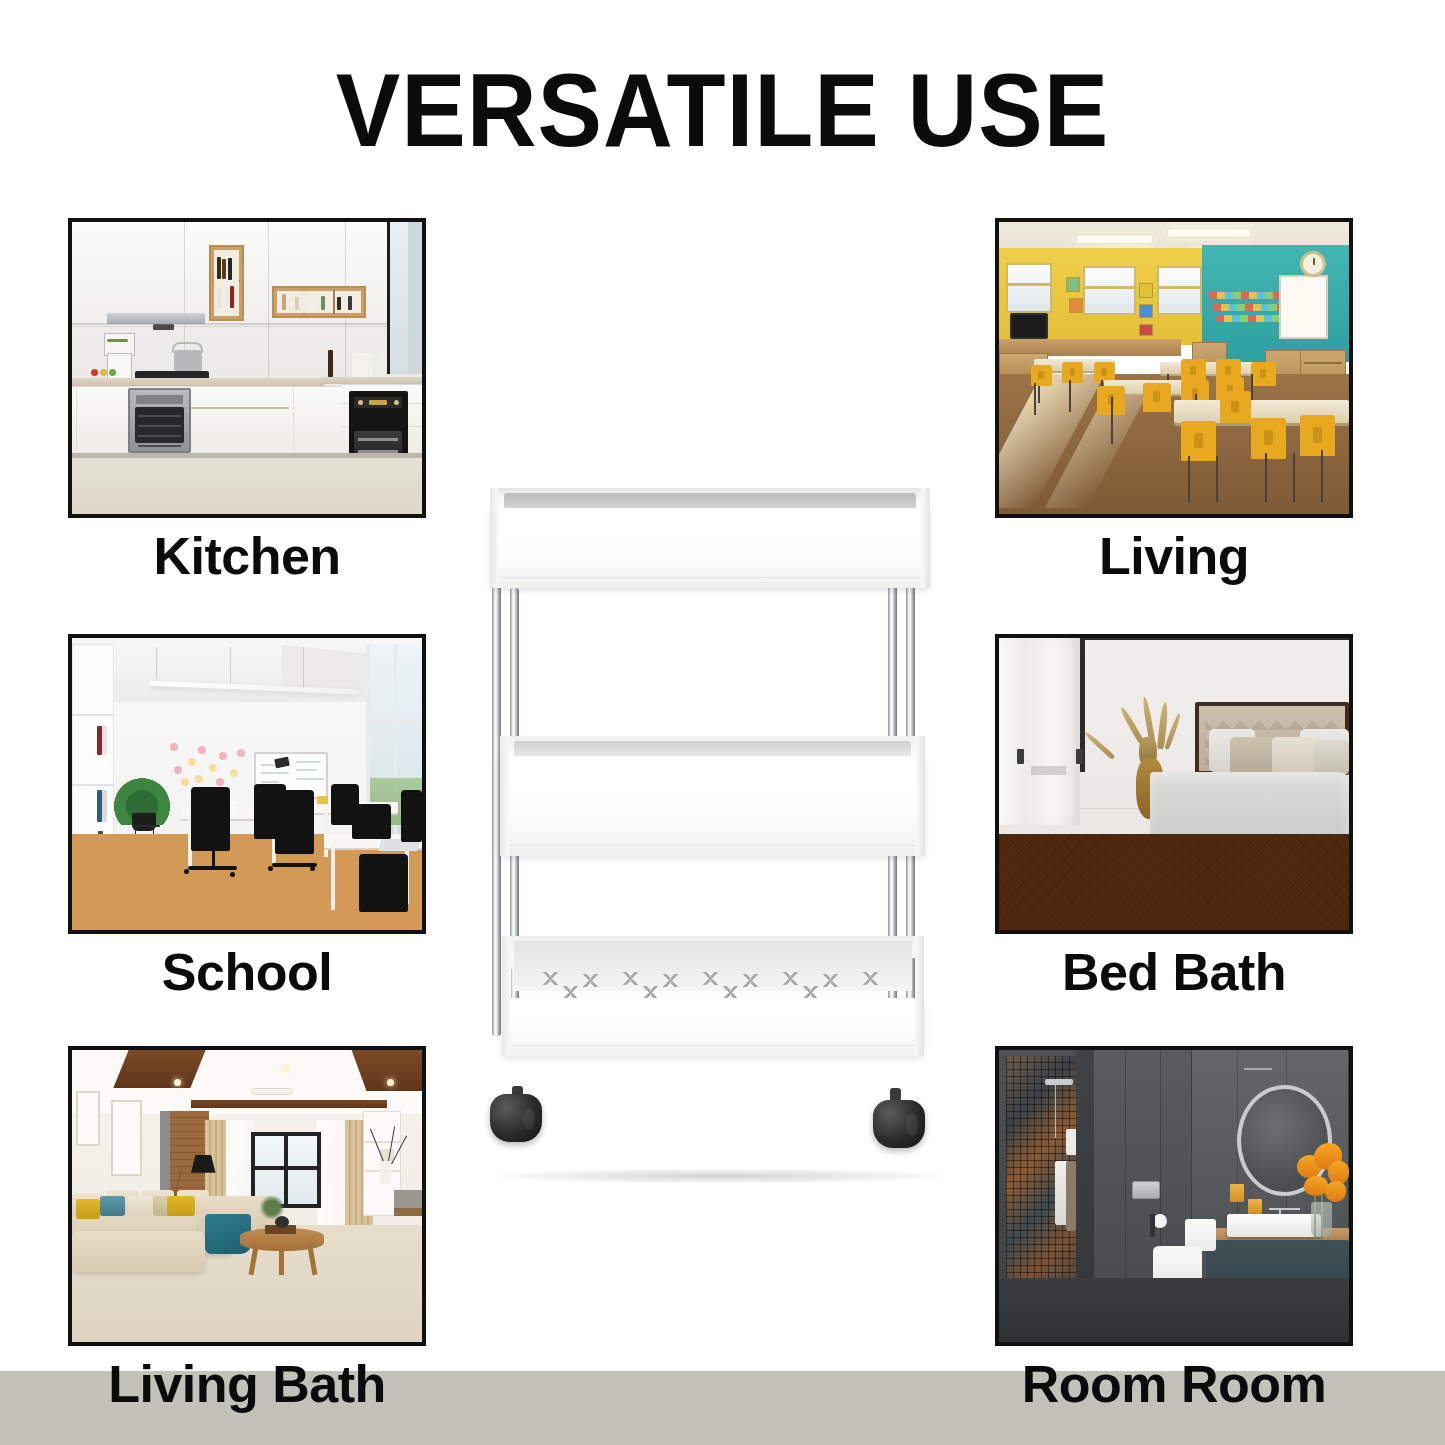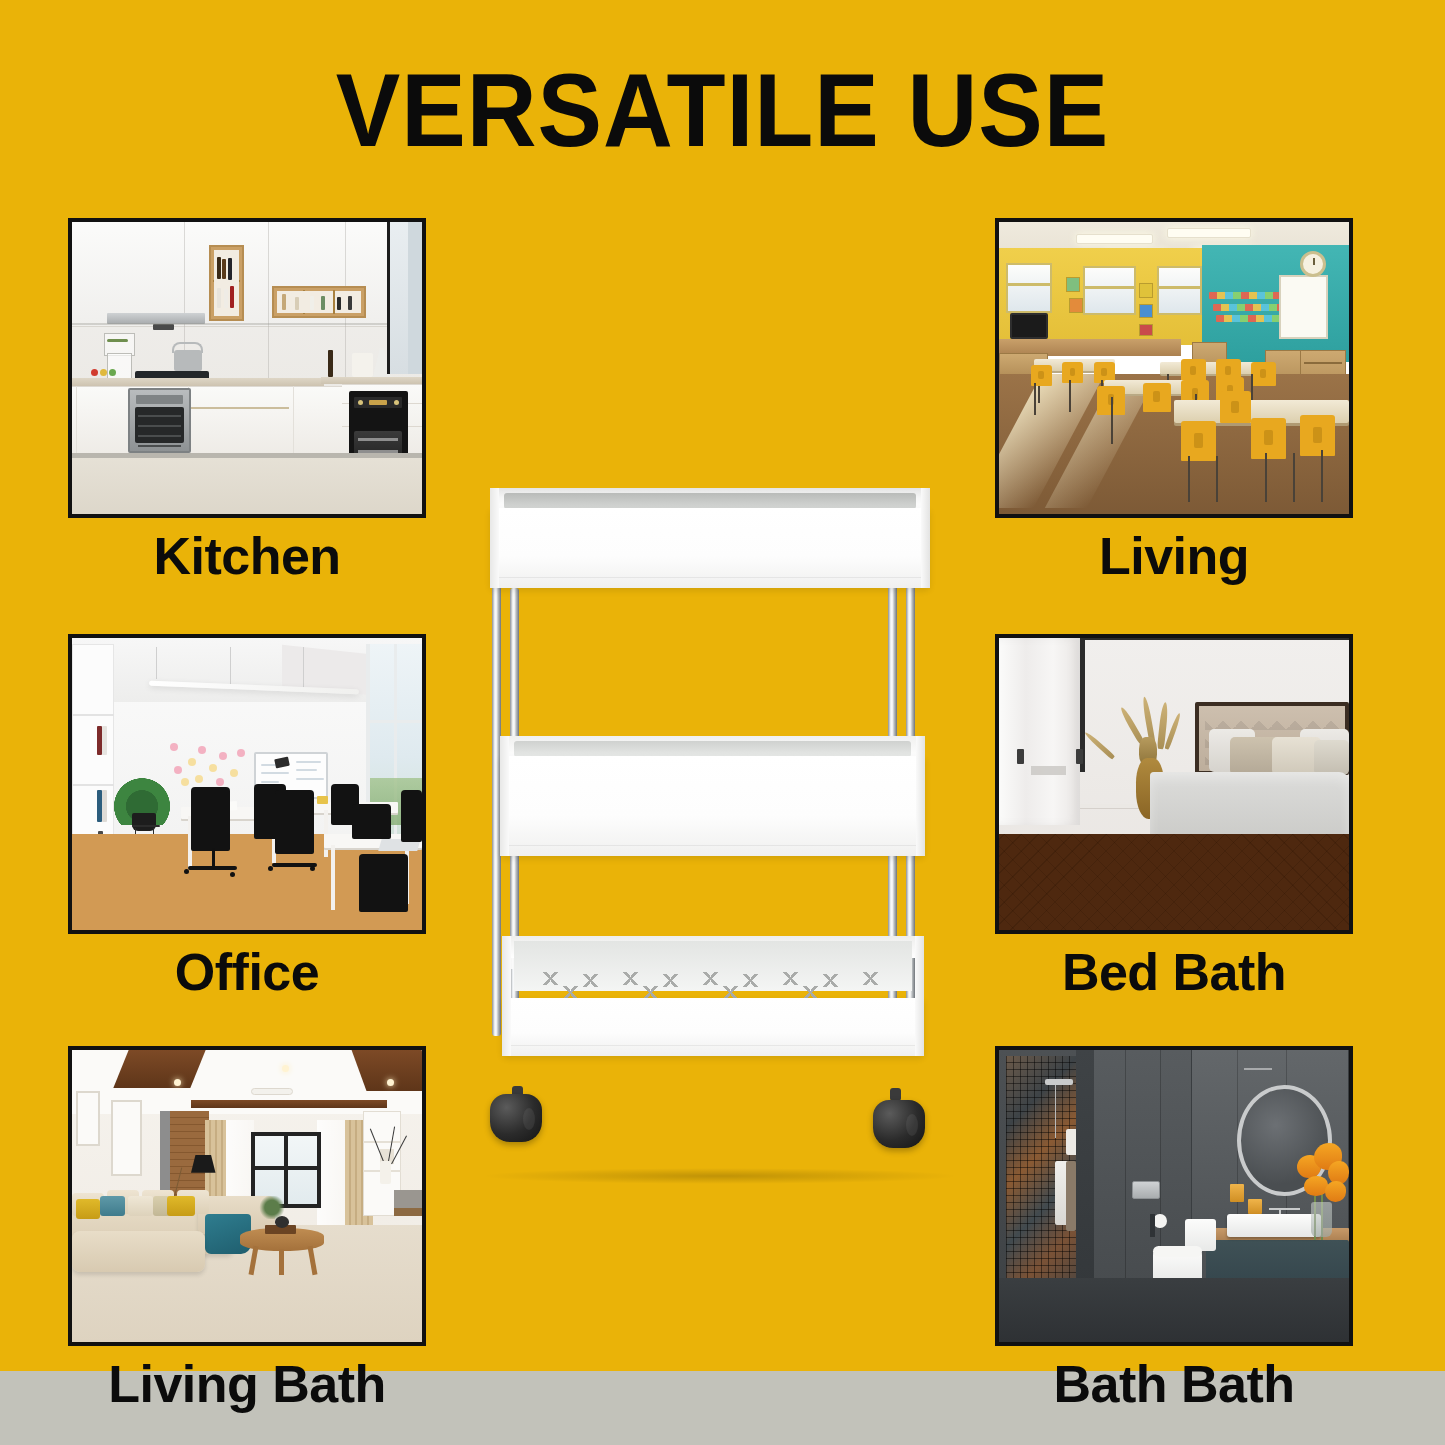--- a/index.html
+++ b/index.html
@@ -11,21 +11,21 @@
     font-family: "Liberation Sans", sans-serif;
     overflow: hidden;
     position: relative;
   }
 
   #stage {
     position: absolute;
     inset: 0;
     width: 1445px;
     height: 1371px;
-    background: #eab308;
+    background: #ffffff;
   }
 
   
   #title {
     position: absolute;
     top: 58px;
     left: 0;
     width: 1445px;
     text-align: center;
     font-family: "Liberation Sans Narrow", "Liberation Sans", sans-serif;
@@ -545,21 +545,21 @@
         <div class="o-chairbase" style="left:57%;top:77%;width:13%"></div>
         <div class="o-caster" style="left:56%;top:78%"></div>
         <div class="o-caster" style="left:68%;top:78%"></div>
 
         <div class="o-chair" style="left:74%;top:50%;width:8%;height:14%"></div>
         <div class="o-chair" style="left:80%;top:57%;width:11%;height:12%"></div>
         <div class="o-chair" style="left:82%;top:74%;width:14%;height:20%"></div>
         <div class="o-chair" style="left:94%;top:52%;width:6%;height:18%"></div>
       </div>
     </div>
-    <div class="caption cap-pos">Office</div>
+    <div class="caption cap-pos">School</div>
   </div>
 
   <div class="cell col-right row2">
     <div class="frame frame-box">
       <div class="photo">
         <div class="b-wall"></div>
 
         <div class="b-winframe" style="left:22%;top:0;width:2.5%;height:46%"></div>
         <div class="b-winframe" style="left:0;top:0;width:100%;height:2px"></div>
         <div class="b-curtain" style="left:0;top:0;width:23%;height:64%"></div>
@@ -715,21 +715,21 @@
         <div class="ba-flower" style="left:85%;top:36%;width:7%;height:8%"></div>
         <div class="ba-flower" style="left:90%;top:32%;width:8%;height:9%"></div>
         <div class="ba-flower" style="left:94%;top:38%;width:6%;height:8%"></div>
         <div class="ba-flower" style="left:87%;top:43%;width:7%;height:7%"></div>
         <div class="ba-flower" style="left:93%;top:45%;width:6%;height:7%"></div>
         <div class="ba-glassvase" style="left:89%;top:52%;width:6%;height:12%"></div>
 
         <div class="ba-floor"></div>
       </div>
     </div>
-    <div class="caption cap-pos">Bath Bath</div>
+    <div class="caption cap-pos">Room Room</div>
   </div>
 
   <div id="cart">
 
     <div class="pole" style="left:22px;  top:98px;  height:450px;"></div>
     <div class="pole" style="left:40px;  top:100px; height:420px;"></div>
     <div class="pole" style="left:418px; top:96px;  height:455px;"></div>
     <div class="pole" style="left:436px; top:98px;  height:440px;"></div>
 
     <div class="tray" style="left:20px; top:0; width:440px; height:100px;">

